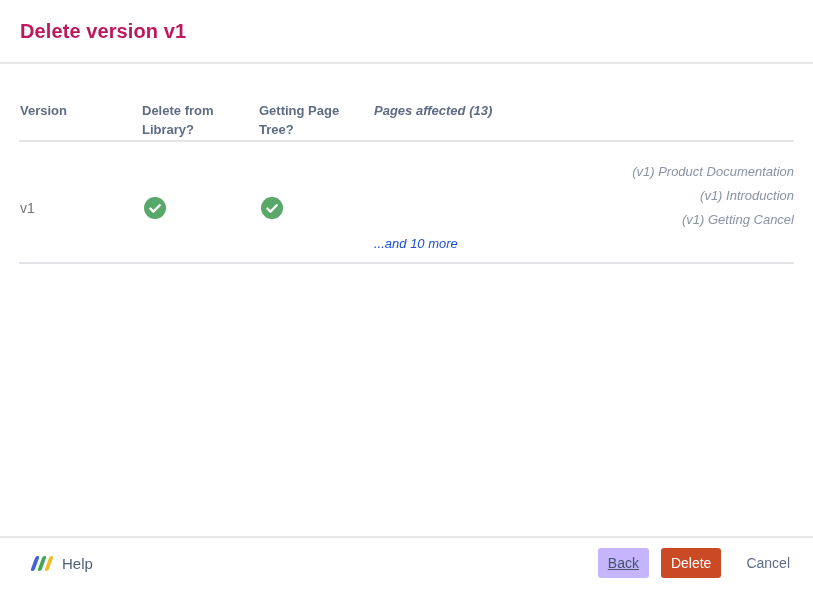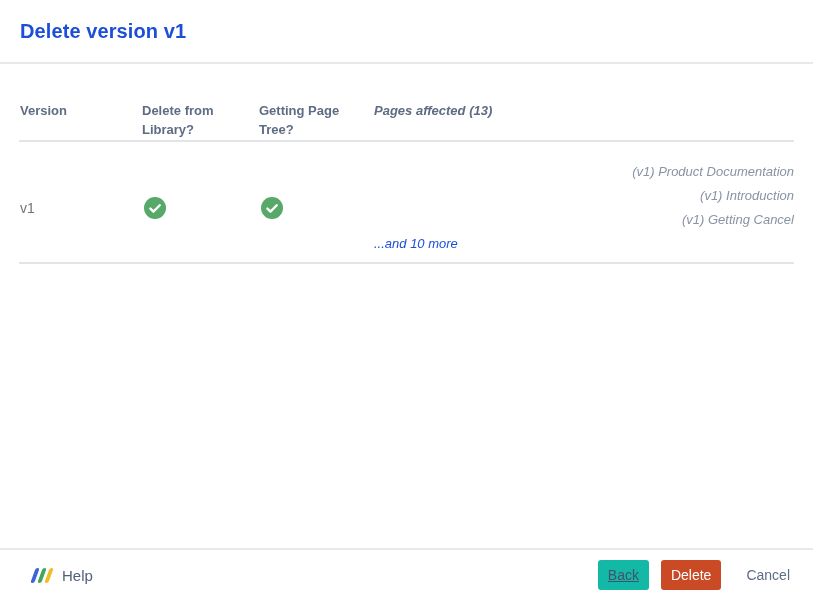--- a/index.html
+++ b/index.html
@@ -7,21 +7,21 @@
     width:813px;height:604px;position:relative;overflow:hidden;
     background:#ffffff;
     font-family:"Liberation Sans", sans-serif;
     -webkit-font-smoothing:antialiased;
   }
 
   
   .dlg-header h1{
     margin:0;padding:17px 20px;
     font-size:20px;line-height:28px;font-weight:700;
-    color:#1d4ed8;letter-spacing:.1px;
+    color:#be185d;letter-spacing:.1px;
   }
   .top-divider{height:2px;background:#e7e8e9;width:100%;}
 
   
   .table{margin:0 19px;}
   .col{box-sizing:border-box;margin-top:12px;}
   .c1{width:123px;padding-left:1px;}
   .c2{width:117px;}
   .c3{width:115px;}
   .c4{flex:1;font-style:italic;}
@@ -40,41 +40,41 @@
   .cell-version{font-size:14px;color:#737373;}
   .check{display:inline-block;width:22px;height:22px;margin-left:2px;vertical-align:middle;}
   .check svg{display:block;}
 
   .pages{font-size:13px;color:#8993A4;line-height:24px;}
   .page-line{white-space:nowrap;text-align:right;}
   .more-link{color:#1d4ed8;text-decoration:none;font-size:13px;display:inline-block;}
 
   
   .dlg-footer{
-    position:absolute;left:0;right:0;bottom:4px;height:52px;
+    position:absolute;left:0;right:0;bottom:16px;height:52px;
     border-top:2px solid #e7e8e9;background:#ffffff;
     display:flex;align-items:center;justify-content:space-between;
     padding:0 20px;box-sizing:border-box;
   }
   .help-link{
     display:inline-flex;align-items:center;gap:11px;
     color:#505F79;font-size:15px;text-decoration:none;margin-left:13px;
   }
   .k15t-logo{display:flex;gap:3px;transform:skewX(-20deg);}
   .k15t-logo i{width:4px;height:15px;border-radius:2px;display:block;}
   .k15t-logo .bar-blue{background:#3D64D8;}
   .k15t-logo .bar-green{background:#3FA65C;}
   .k15t-logo .bar-yellow{background:#F2BC26;}
 
   .footer-buttons{display:flex;align-items:center;}
   .btn{
     font-family:inherit;font-size:14px;height:30px;
     border:none;border-radius:3px;cursor:pointer;line-height:30px;
   }
-  .btn-back{background:#14b8a6;color:#42526E;padding:0 10px;text-decoration:underline;}
+  .btn-back{background:#c4b5fd;color:#42526E;padding:0 10px;text-decoration:underline;}
   .btn-delete{background:#CA4A26;color:#FFFFFF;padding:0 10px;margin-left:12px;}
   .cancel-link{
     color:#5E6C84;font-size:14px;text-decoration:none;
     margin-left:22px;padding:0 3px;
   }
 </style>
 </head>
 <body>
 
 <div class="dialog">

